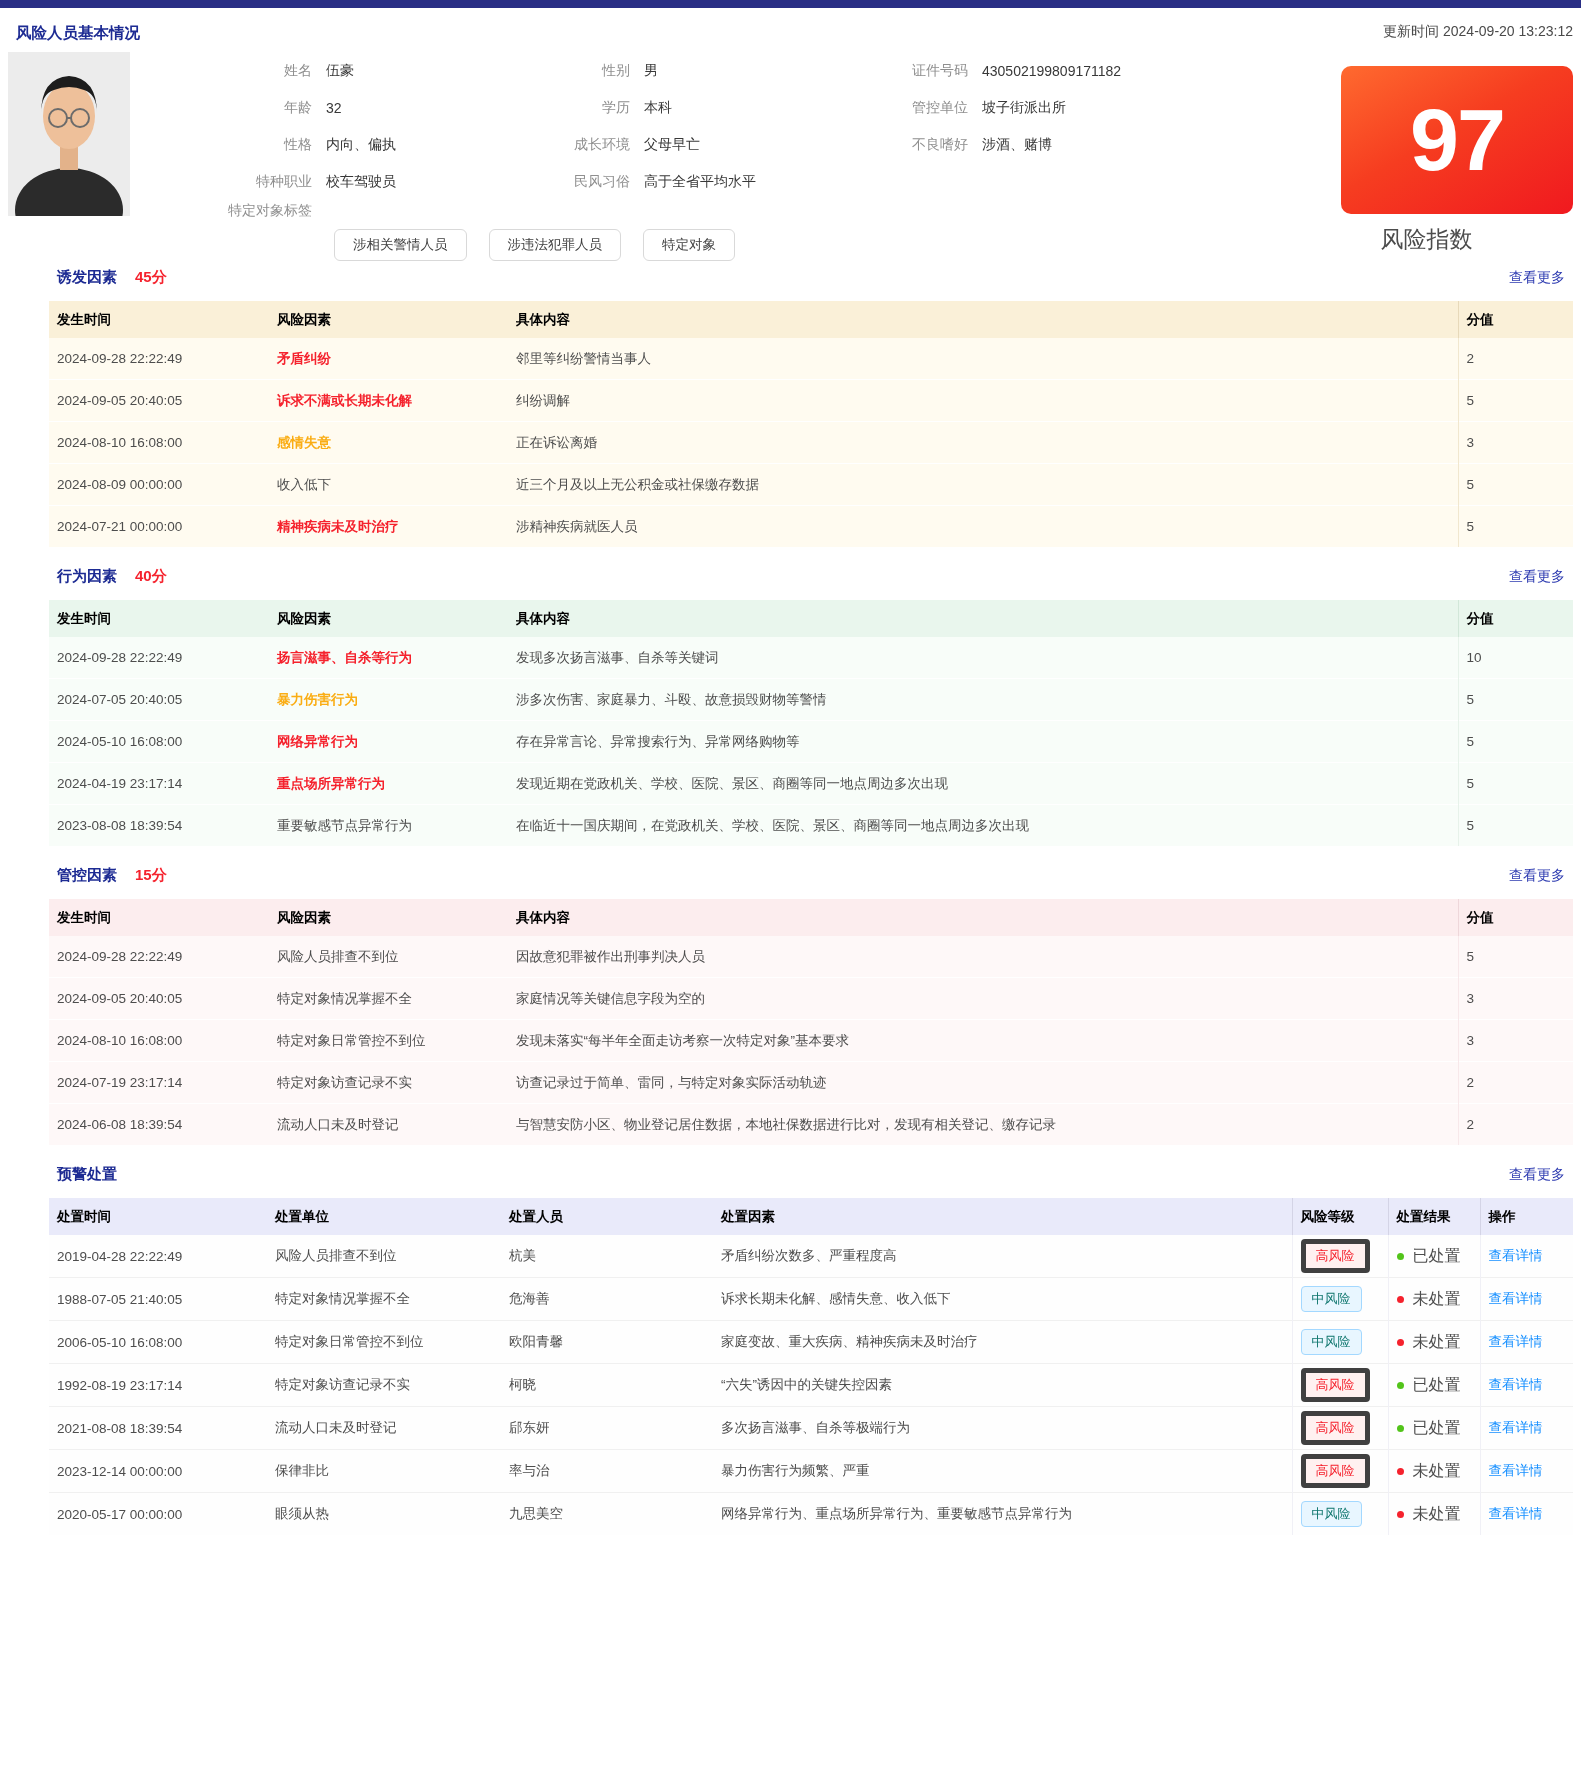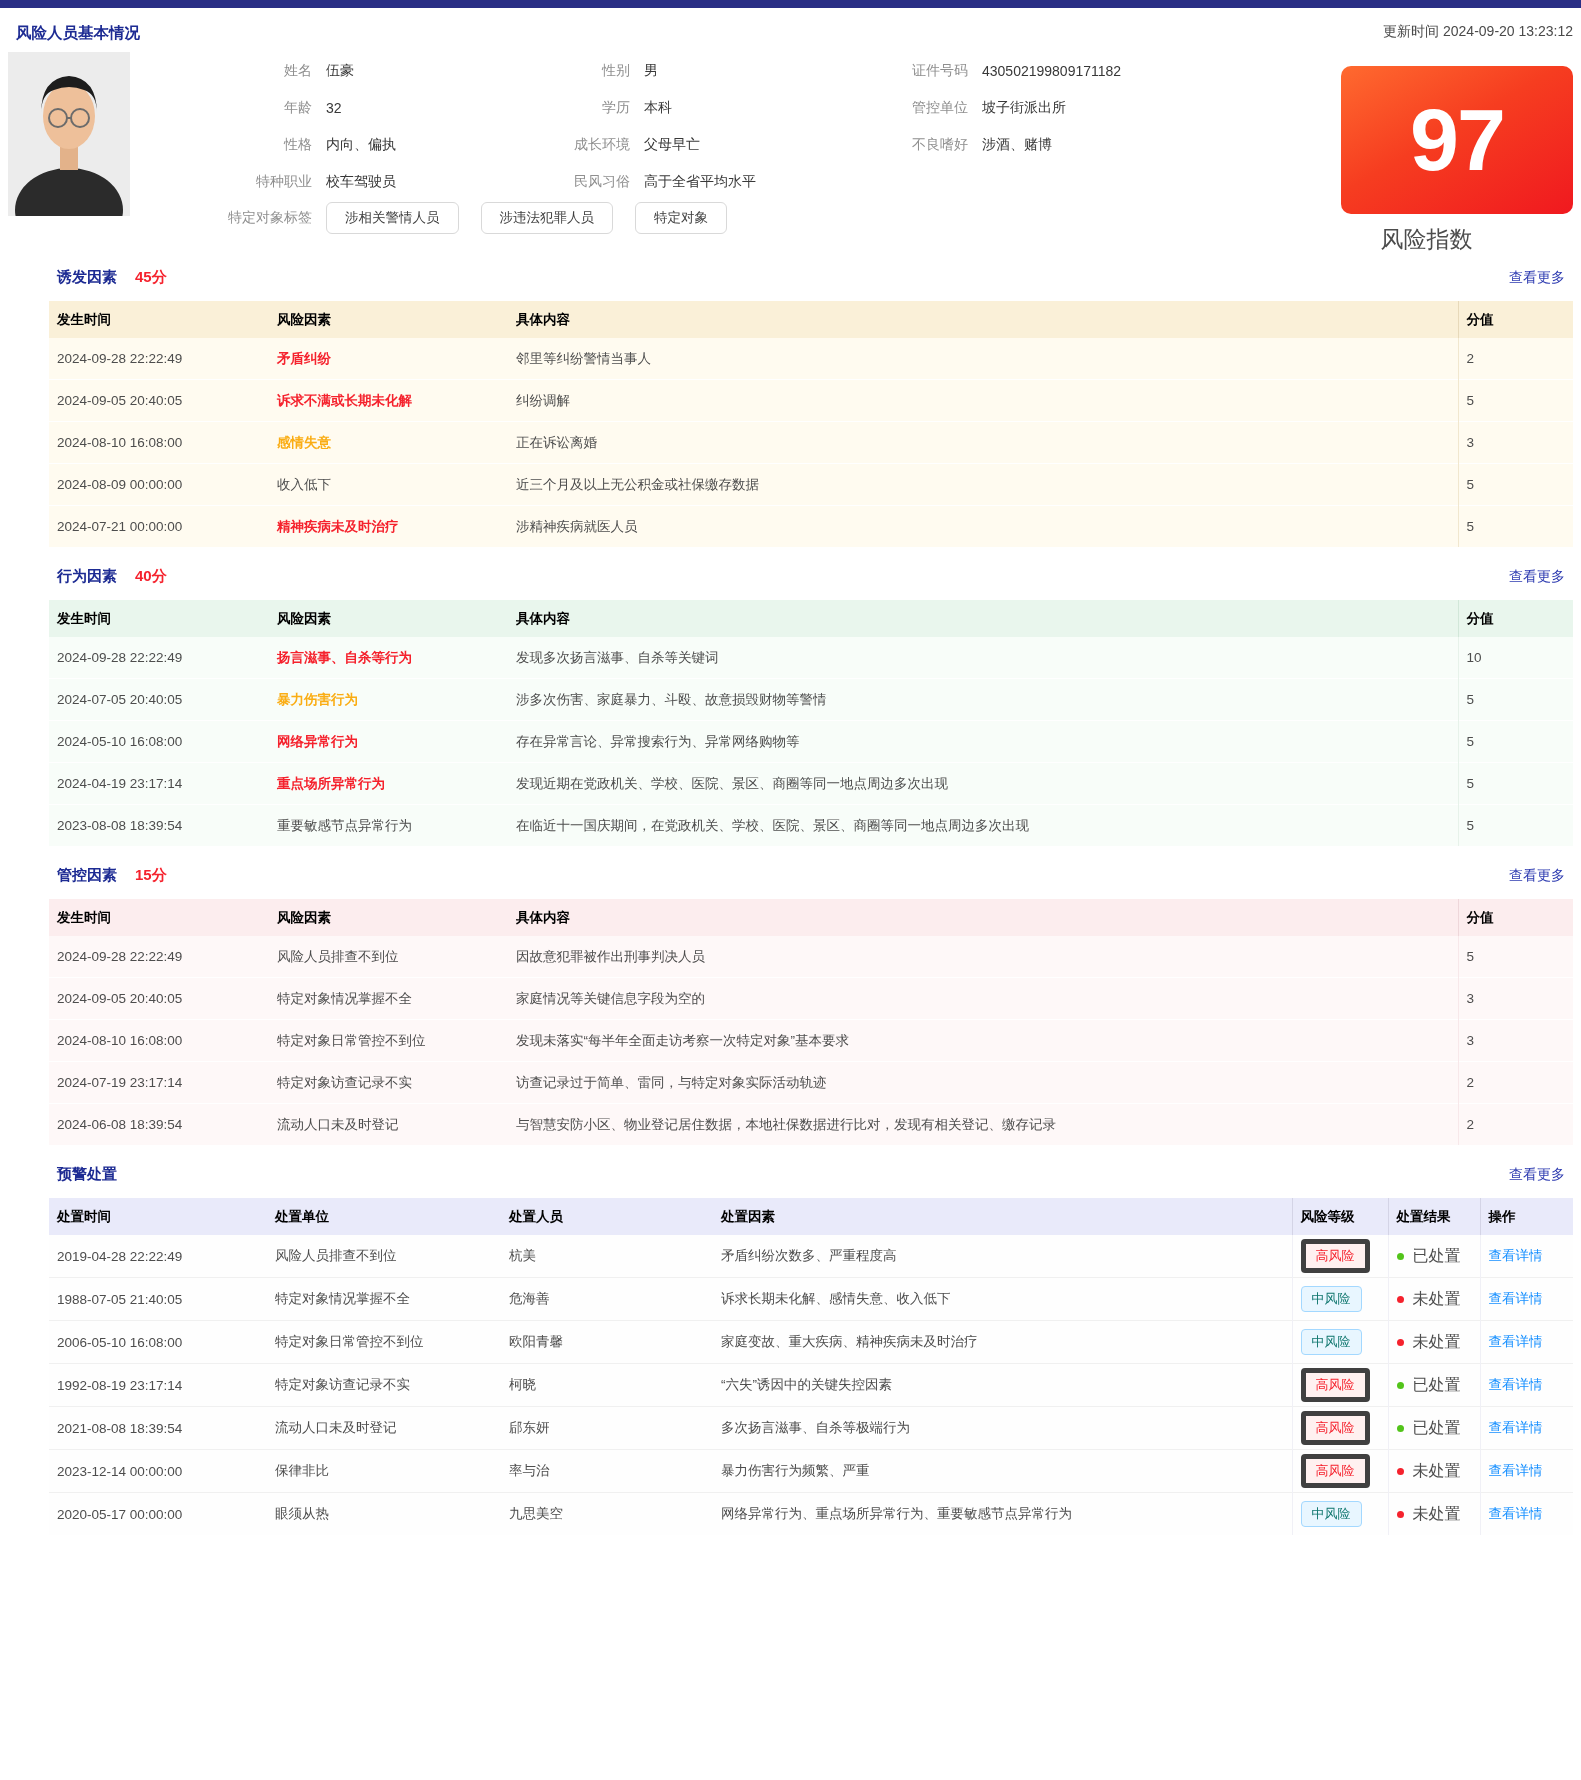--- a/index.html
+++ b/index.html
@@ -19,24 +19,24 @@
   .pcol{position:absolute;top:0;}
   .pcol1{left:130px;}
   .pcol2{left:470px;}
   .pcol3{left:808px;}
   .pcol1 .plabel{width:182px;}
   .pcol2 .plabel{width:160px;}
   .pcol3 .plabel{width:160px;}
   .prow{height:37px;display:flex;align-items:center;font-size:14px;}
   .plabel{text-align:right;color:#8f8f8f;flex:none;}
   .pvalue{margin-left:14px;color:#383838;}
-  .tags-row{position:absolute;left:130px;top:150px;display:flex;align-items:center;}
+  .tags-row{position:absolute;left:130px;top:150px;display:flex;gap:8px;}
   .tags-label{width:182px;text-align:right;color:#8f8f8f;font-size:14px;flex:none;}
   .tag-list{display:flex;margin-left:14px;gap:22px;}
-  .tag-pill{border:1px solid #d9d9d9;border-radius:6px;padding:6px 18px;font-size:13.5px;color:#404040;background:#fff;white-space:nowrap;}
+  .tag-pill{border:1px solid #d9d9d9;border-radius:6px;padding:6px 18px;font-size:13.5px;color:#404040;background:#fff;white-space:nowrap;margin-top:27px;}
 
   .risk-card{position:absolute;right:8px;top:14px;width:232px;height:148px;border-radius:10px;
     background:linear-gradient(150deg,#ff6a2f 0%,#f63d20 45%,#f0191f 100%);
     display:flex;align-items:center;justify-content:center;}
   .risk-score{font-size:88px;font-weight:700;color:#fff;line-height:1;letter-spacing:-2px;}
   .risk-label{position:absolute;right:8px;top:172px;width:293px;text-align:center;font-size:23px;color:#4c4c4c;}
 
   
   .content{padding:0 8px 40px 8px;margin-left:41px;}
   .sec-head{display:flex;align-items:center;margin:20px 8px 14px 8px;}

